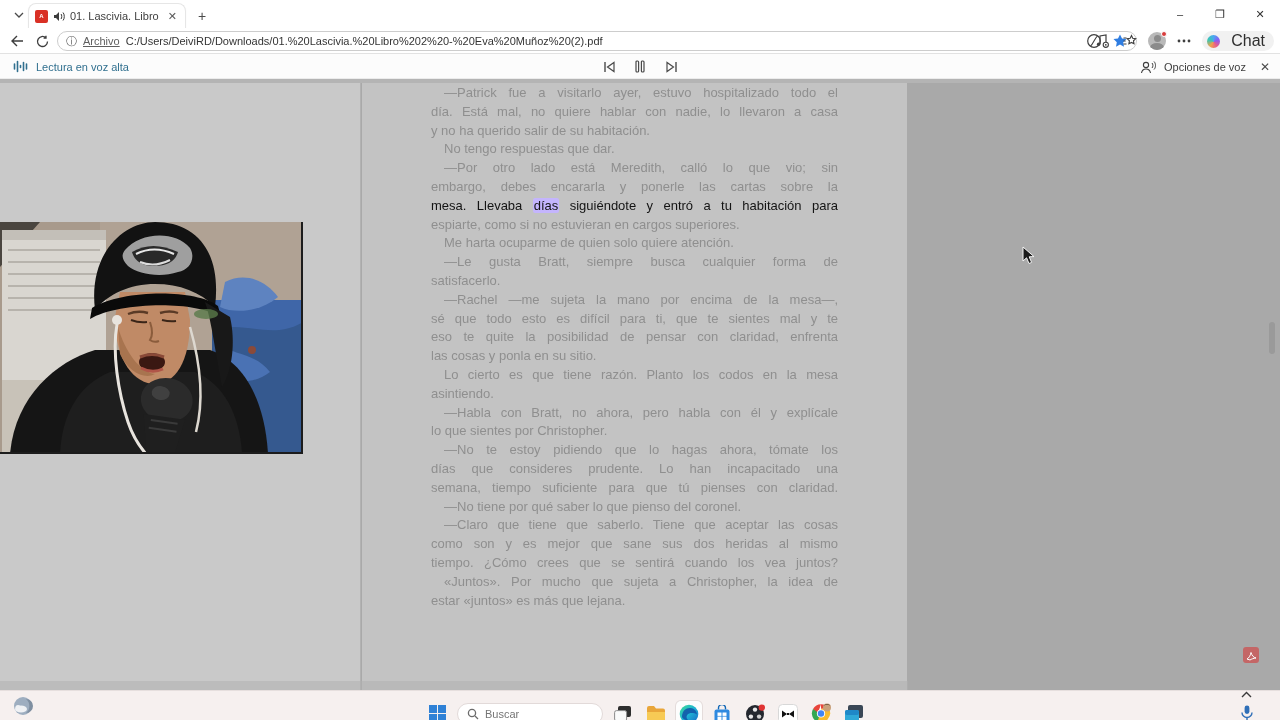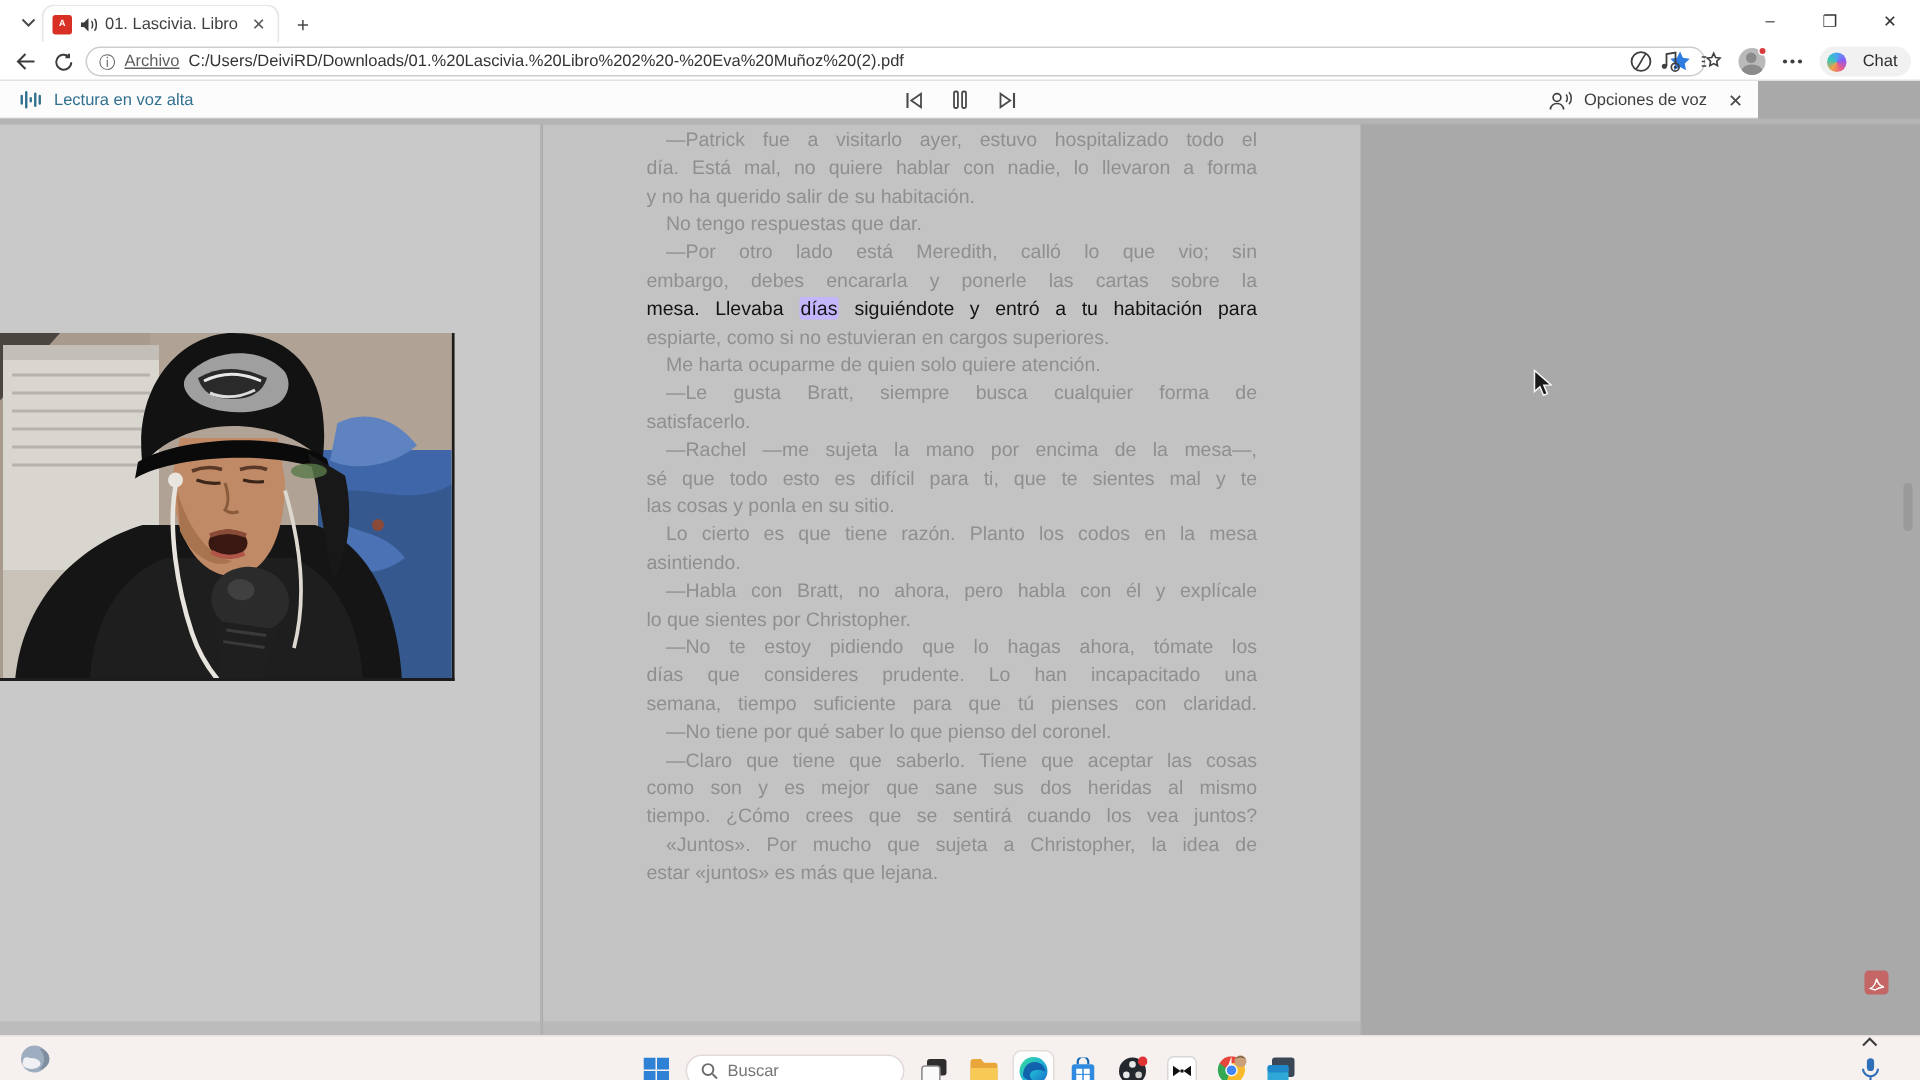--- a/index.html
+++ b/index.html
@@ -37,26 +37,26 @@
   .url-text { color:#343434; font-size:11px; white-space:nowrap; overflow:hidden; flex:1 1 auto; }
   .pill-actions { display:flex; align-items:center; gap:10px; flex:0 0 auto; }
   .bar-actions { position:absolute; right:0; top:2px; height:22px; display:flex; align-items:center; gap:8px; padding-right:6px; }
   .action-ic { width:20px; height:20px; display:flex; align-items:center; justify-content:center; color:#3f3f3f; }
   .avatar-wrap { position:relative; width:18px; height:18px; }
   .avatar { width:18px; height:18px; border-radius:50%; background:#b9b9b9; overflow:hidden; position:relative; }
   .avatar:before { content:""; position:absolute; left:5.5px; top:3px; width:7px; height:7px; border-radius:50%; background:#8b8b8b; }
   .avatar:after { content:""; position:absolute; left:2px; top:10.5px; width:14px; height:9px; border-radius:50%; background:#8b8b8b; }
   .red-dot { position:absolute; right:-1px; top:-1px; width:6px; height:6px; border-radius:50%; background:#d83b3b; border:1px solid #fff; }
   .chat-pill { display:flex; align-items:center; gap:11px; background:#f1f1f1; border-radius:11px;
-    height:20px; padding:0 9px 0 5px; font-size:11px; color:#2e2e2e; }
+    height:20px; padding:0 9px 0 5px; font-size:16px; color:#2e2e2e; }
   .copilot-orb { width:13px; height:13px; border-radius:50%;
     background:conic-gradient(#4aa8f0,#8a5cf5,#e85c8a,#f0a24a,#39c6b2,#4aa8f0); }
 
   
-  .readaloud { position:absolute; left:0; top:54px; width:1172px; height:25px; background:#fcfcfc;
+  .readaloud { position:absolute; left:0; top:54px; width:1280px; height:25px; background:#fcfcfc;
     border-bottom:1px solid #ececec; }
   .ra-left { position:absolute; left:13px; top:0; height:25px; display:flex; align-items:center; gap:8px; }
   .ra-title { font-size:11px; color:#31708f; }
   .ra-center { position:absolute; left:600px; top:0; height:25px; display:flex; align-items:center; gap:13px; }
   .ra-btn { width:18px; height:18px; display:flex; align-items:center; justify-content:center; color:#4a4a4a; }
   .ra-right { position:absolute; right:10px; top:0; height:25px; display:flex; align-items:center; gap:8px; }
   .ra-voice-label { font-size:11px; color:#3e3e3e; }
   .ra-close { color:#4a4a4a; font-size:12px; margin-left:6px; }
   .progress-strip { position:absolute; left:0; top:79px; width:1280px; height:4px; background:#b4b4b4; }
 
@@ -229,32 +229,33 @@
       <span class="ra-close">✕</span>
     </div>
   </div>
   <div class="progress-strip"></div>
 
   <div class="viewer">
     <div class="page-left"></div>
     <div class="page-main"></div>
     <div class="pdf-text">
         <div class="pdf-line j ind">—Patrick fue a visitarlo ayer, estuvo hospitalizado todo el</div>
-        <div class="pdf-line j">día. Está mal, no quiere hablar con nadie, lo llevaron a forma</div>
+        <div class="pdf-line j">día. Está mal, no quiere hablar con nadie, lo llevaron a casa</div>
         <div class="pdf-line">y no ha querido salir de su habitación.</div>
         <div class="pdf-line ind">No tengo respuestas que dar.</div>
         <div class="pdf-line j ind">—Por otro lado está Meredith, calló lo que vio; sin</div>
         <div class="pdf-line j">embargo, debes encararla y ponerle las cartas sobre la</div>
         <div class="pdf-line j active"><span>mesa. Llevaba </span><span class="hl">días</span><span> siguiéndote y entró a tu habitación para</span></div>
         <div class="pdf-line">espiarte, como si no estuvieran en cargos superiores.</div>
         <div class="pdf-line ind">Me harta ocuparme de quien solo quiere atención.</div>
         <div class="pdf-line j ind">—Le gusta Bratt, siempre busca cualquier forma de</div>
         <div class="pdf-line">satisfacerlo.</div>
         <div class="pdf-line j ind">—Rachel —me sujeta la mano por encima de la mesa—,</div>
         <div class="pdf-line j">sé que todo esto es difícil para ti, que te sientes mal y te</div>
+        <div class="pdf-line j">eso te quite la posibilidad de pensar con claridad, enfrenta</div>
         <div class="pdf-line">las cosas y ponla en su sitio.</div>
         <div class="pdf-line j ind">Lo cierto es que tiene razón. Planto los codos en la mesa</div>
         <div class="pdf-line">asintiendo.</div>
         <div class="pdf-line j ind">—Habla con Bratt, no ahora, pero habla con él y explícale</div>
         <div class="pdf-line">lo que sientes por Christopher.</div>
         <div class="pdf-line j ind">—No te estoy pidiendo que lo hagas ahora, tómate los</div>
         <div class="pdf-line j">días que consideres prudente. Lo han incapacitado una</div>
         <div class="pdf-line j">semana, tiempo suficiente para que tú pienses con claridad.</div>
         <div class="pdf-line ind">—No tiene por qué saber lo que pienso del coronel.</div>
         <div class="pdf-line j ind">—Claro que tiene que saberlo. Tiene que aceptar las cosas</div>

